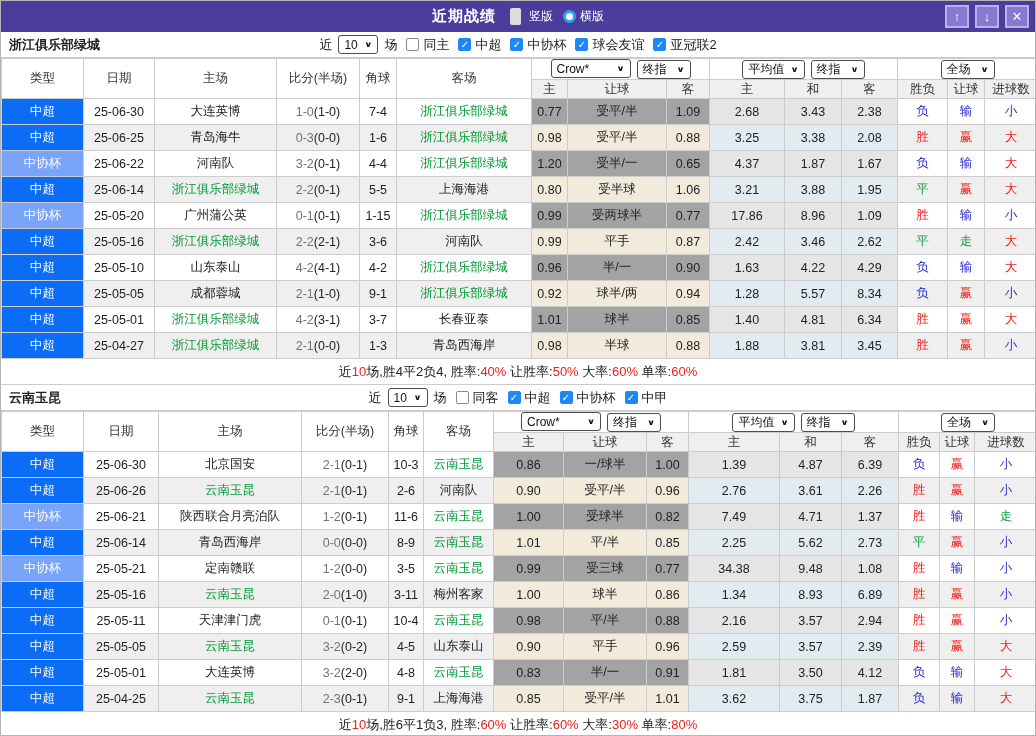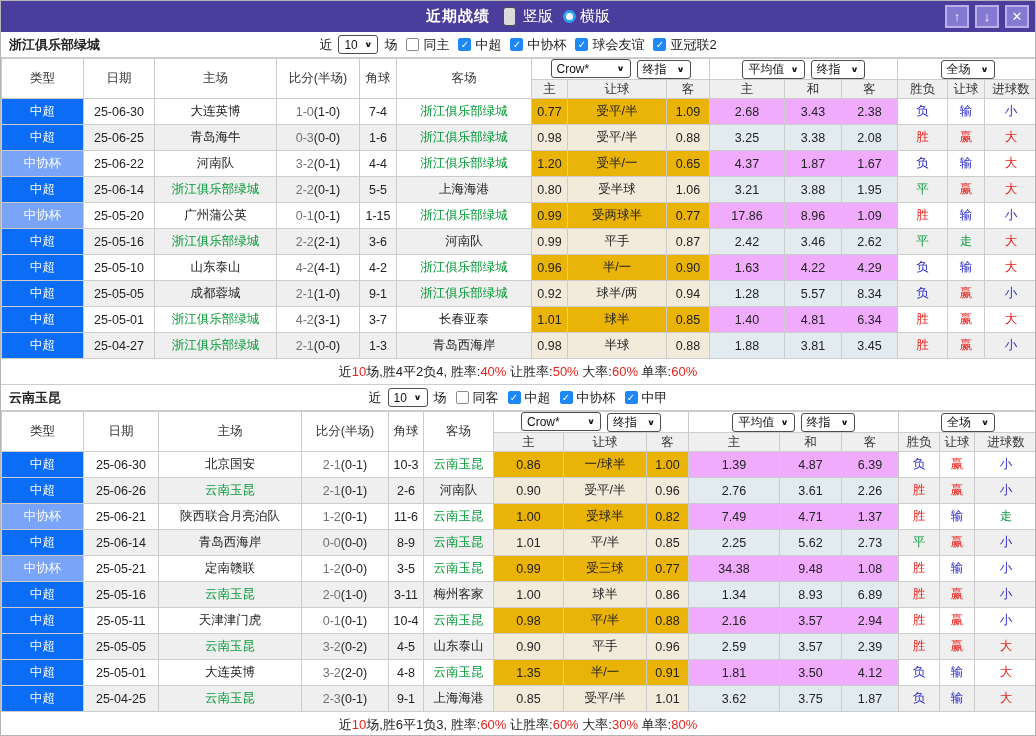--- a/index.html
+++ b/index.html
@@ -3,21 +3,21 @@
 <meta charset="utf-8">
 <style>
   * { margin:0; padding:0; box-sizing:border-box; }
   body { background:#e9e9e9; font-family:"Liberation Sans","DejaVu Sans",sans-serif; }
   .window { width:1036px; height:736px; background:#fff; border:1px solid #b5b5b5; overflow:hidden; }
 
   
   .titlebar { position:relative; height:31px; background:#4a3d9b; display:flex; align-items:center; justify-content:center; }
   .title-center { display:flex; align-items:center; gap:10px; color:#fff; }
   .title-center .ttl { font-size:15px; font-weight:bold; letter-spacing:1px; }
-  .radio-opt { display:inline-flex; align-items:center; gap:4px; font-size:15px; cursor:pointer; color:#fff; }
+  .radio-opt { display:inline-flex; align-items:center; gap:4px; font-size:12px; cursor:pointer; color:#fff; }
   .radio { width:13px; height:13px; border-radius:50%; display:inline-block; }
   .radio.sel { background:#dcdcdc; }
   .radio.unsel { background:#fff; border:3px solid #2da0f0; }
   .tb-btns { position:absolute; right:6px; top:4px; display:flex; gap:6px; }
   .tb-btn { width:24px; height:23px; background:#8579d1; border:2px solid #b9b0ea; color:#fff; font-size:13px; font-weight:bold; display:flex; align-items:center; justify-content:center; cursor:pointer; }
 
   
   .filterbar { position:relative; height:26px; background:#fff; display:flex; align-items:center; border-bottom:1px solid #ccc; }
   .team-name { position:absolute; left:8px; font-size:13px; font-weight:bold; color:#222; }
   .filters { margin:0 auto; display:flex; align-items:center; gap:3px; font-size:13px; color:#222; }
@@ -30,23 +30,23 @@
 
   
   table { border-collapse:collapse; table-layout:fixed; width:1034px; font-size:12.5px; color:#222; }
   td, th { border:1px solid #ccc; text-align:center; overflow:hidden; white-space:nowrap; font-weight:normal; }
   thead th { background:#efefef; color:#333; }
   thead tr.drops th { background:#fff; height:21px; }
   thead tr.subs th { height:19px; font-size:12.5px; }
   thead th.span2 { height:40px; background:#efefef; }
   tbody td { height:26px; background:#fff; }
   tbody tr:nth-child(even) td { background:#efefef; }
-  tbody td.odd-c { background:#eab308; }
+  tbody td.odd-c { background:#a3a3a3; }
   tbody tr:nth-child(even) td.odd-c { background:#f2ebdb; }
-  tbody td.avg-c { background:#f0abfc; }
+  tbody td.avg-c { background:#e5e5e5; }
   tbody tr:nth-child(even) td.avg-c { background:#e1ebf0; }
   td.t-super { background:#0b6cf5 !important; color:#fff; }
   td.t-cup   { background:#7aa4f8 !important; color:#fff; }
   .tg { color:#009933; }
   .sc { color:#737373; }
   .r-win { color:#e8231d; } .r-lose { color:#2a2ad0; } .r-draw { color:#089b3c; }
 
   .summary { height:26px; display:flex; align-items:center; justify-content:center; font-size:13px; border-bottom:1px solid #ccc; background:#fff; white-space:pre; }
   .summary .k { color:#222; } .summary .r { color:#e8231d; }
 </style>
@@ -538,21 +538,21 @@
             <td class="r-win">赢</td>
             <td class="r-win">大</td>
           </tr>
           <tr>
             <td class="t-super">中超</td>
             <td>25-05-01</td>
             <td>大连英博</td>
             <td><span class="sc">3-2</span><span>(2-0)</span></td>
             <td>4-8</td>
             <td class="tg">云南玉昆</td>
-            <td class="odd-c">1.35</td>
+            <td class="odd-c">0.83</td>
             <td class="odd-c">半/一</td>
             <td class="odd-c">0.91</td>
             <td class="avg-c">1.81</td>
             <td class="avg-c">3.50</td>
             <td class="avg-c">4.12</td>
             <td class="r-lose">负</td>
             <td class="r-lose">输</td>
             <td class="r-win">大</td>
           </tr>
           <tr>

